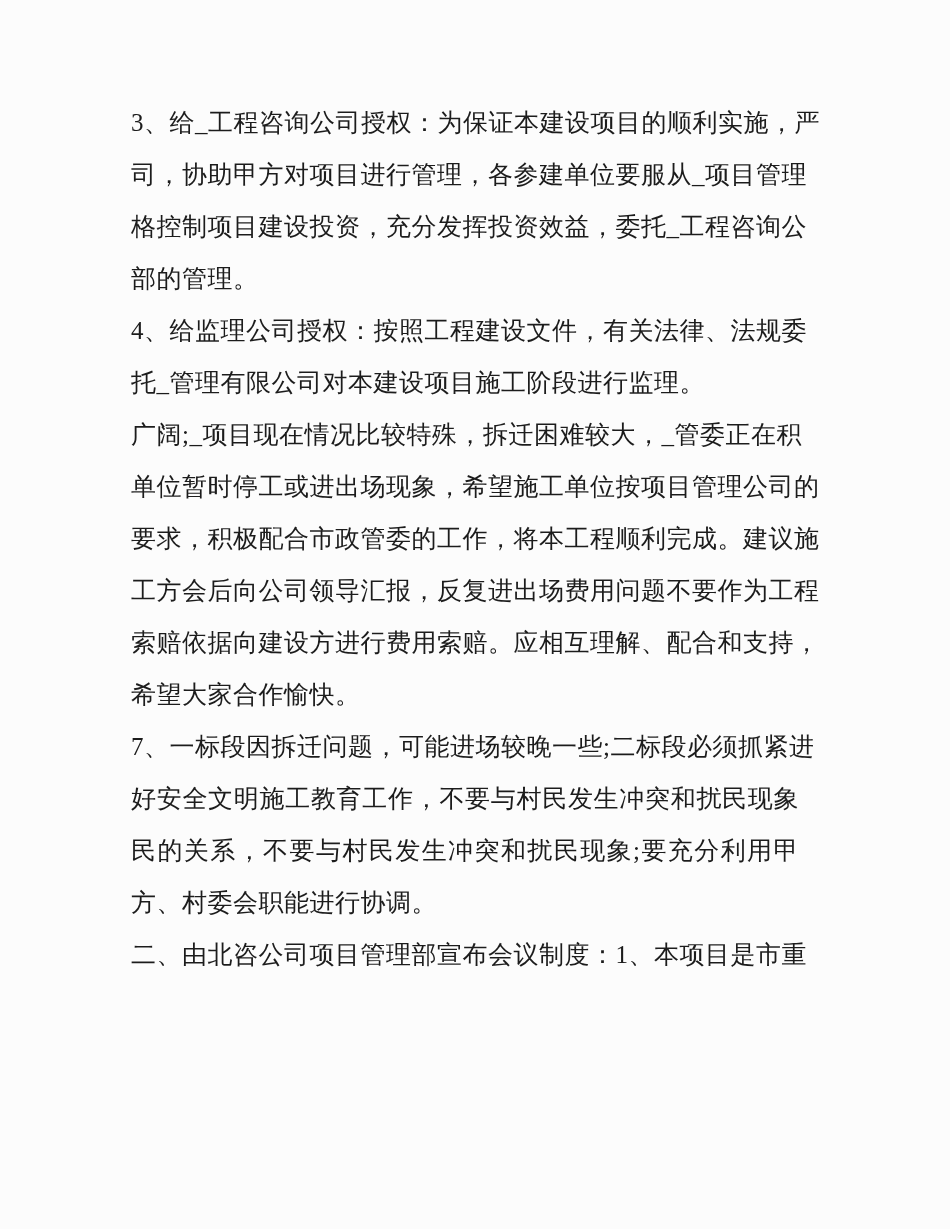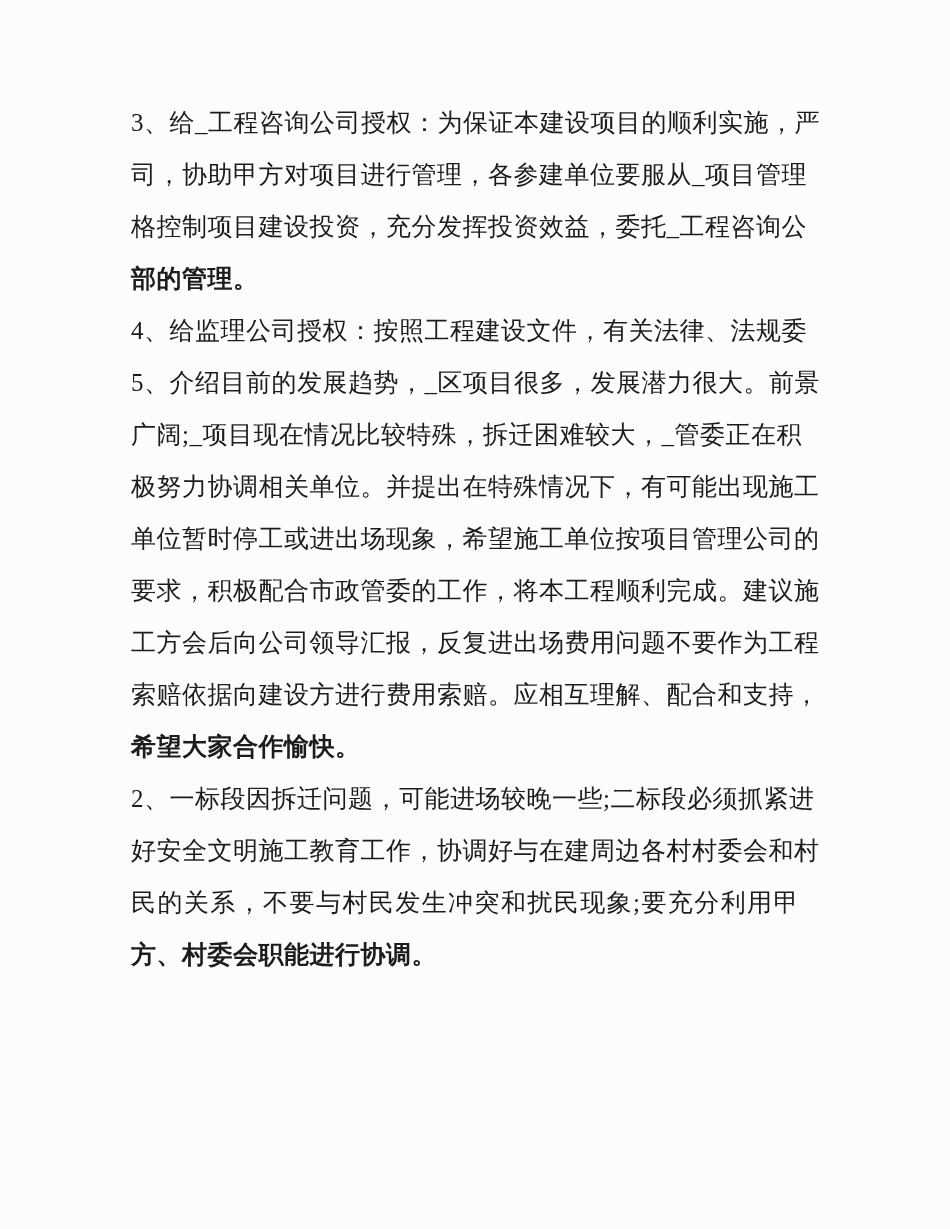--- a/index.html
+++ b/index.html
@@ -39,47 +39,48 @@
     color: #1c1c1c;
     text-align: justify;
     text-align-last: justify;
     text-justify: inter-character;
     white-space: nowrap;
     letter-spacing: 0.5px;
   }
 
   .line.para-end {
     text-align-last: left;
-    font-weight: bold;
   }
 </style>
 </head>
 <body>
 
 <div class="page">
   <div class="content">
       <div class="paragraph">
         <div class="line">3、给_工程咨询公司授权：为保证本建设项目的顺利实施，严</div>
         <div class="line">司，协助甲方对项目进行管理，各参建单位要服从_项目管理</div>
         <div class="line">格控制项目建设投资，充分发挥投资效益，委托_工程咨询公</div>
         <div class="line para-end">部的管理。</div>
       </div>
       <div class="paragraph">
         <div class="line">4、给监理公司授权：按照工程建设文件，有关法律、法规委</div>
+        <div class="line para-end">托_管理有限公司对本建设项目施工阶段进行监理。</div>
       </div>
       <div class="paragraph">
-        <div class="line">5、介绍目前的发展趋势，_区项目很多，发展潜力很大。前景</div>
         <div class="line">广阔;_项目现在情况比较特殊，拆迁困难较大，_管委正在积</div>
-        <div class="line">极努力协调相关单位。并提出在特殊情况下，有可能出现施工</div>
         <div class="line">单位暂时停工或进出场现象，希望施工单位按项目管理公司的</div>
         <div class="line">要求，积极配合市政管委的工作，将本工程顺利完成。建议施</div>
         <div class="line">工方会后向公司领导汇报，反复进出场费用问题不要作为工程</div>
         <div class="line">索赔依据向建设方进行费用索赔。应相互理解、配合和支持，</div>
         <div class="line para-end">希望大家合作愉快。</div>
       </div>
       <div class="paragraph">
-        <div class="line">2、一标段因拆迁问题，可能进场较晚一些;二标段必须抓紧进</div>
-        <div class="line">好安全文明施工教育工作，协调好与在建周边各村村委会和村</div>
+        <div class="line">7、一标段因拆迁问题，可能进场较晚一些;二标段必须抓紧进</div>
+        <div class="line">好安全文明施工教育工作，不要与村民发生冲突和扰民现象</div>
         <div class="line">民的关系，不要与村民发生冲突和扰民现象;要充分利用甲</div>
         <div class="line para-end">方、村委会职能进行协调。</div>
+      </div>
+      <div class="paragraph">
+        <div class="line">二、由北咨公司项目管理部宣布会议制度：1、本项目是市重</div>
       </div>
     </div>
 </div>
 
 </body></html>

